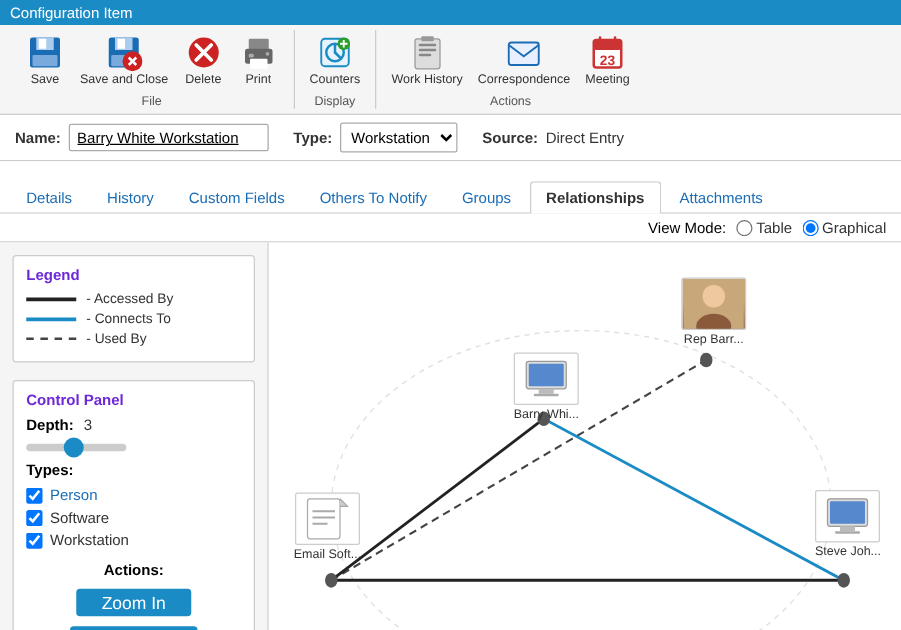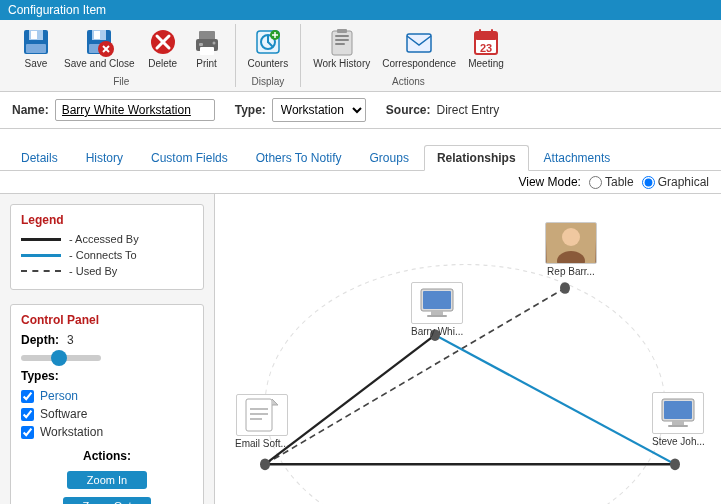--- a/index.html
+++ b/index.html
@@ -170,21 +170,21 @@
       border-right: 1px solid #ccc;
       padding: 10px;
       display: flex;
       flex-direction: column;
       gap: 14px;
       flex-shrink: 0;
     }
     .panel-section-title {
       font-weight: bold;
       font-size: 12px;
-      color: #b91c1c;
+      color: #6d28d9;
       margin-bottom: 6px;
     }
     .legend-item {
       display: flex;
       align-items: center;
       gap: 8px;
       font-size: 11px;
       color: #333;
       margin-bottom: 4px;
     }
@@ -251,21 +251,21 @@
       flex-direction: column;
     }
     .actions-label { font-weight: bold; font-size: 12px; }
     .zoom-btn {
       padding: 3px 20px;
       background: #1a8bc4;
       color: white;
       border: none;
       border-radius: 3px;
       cursor: pointer;
-      font-size: 11px;
+      font-size: 14px;
     }
 
     
     .graph-area {
       flex: 1;
       position: relative;
       background: white;
       overflow: hidden;
     }
     .graph-svg {

